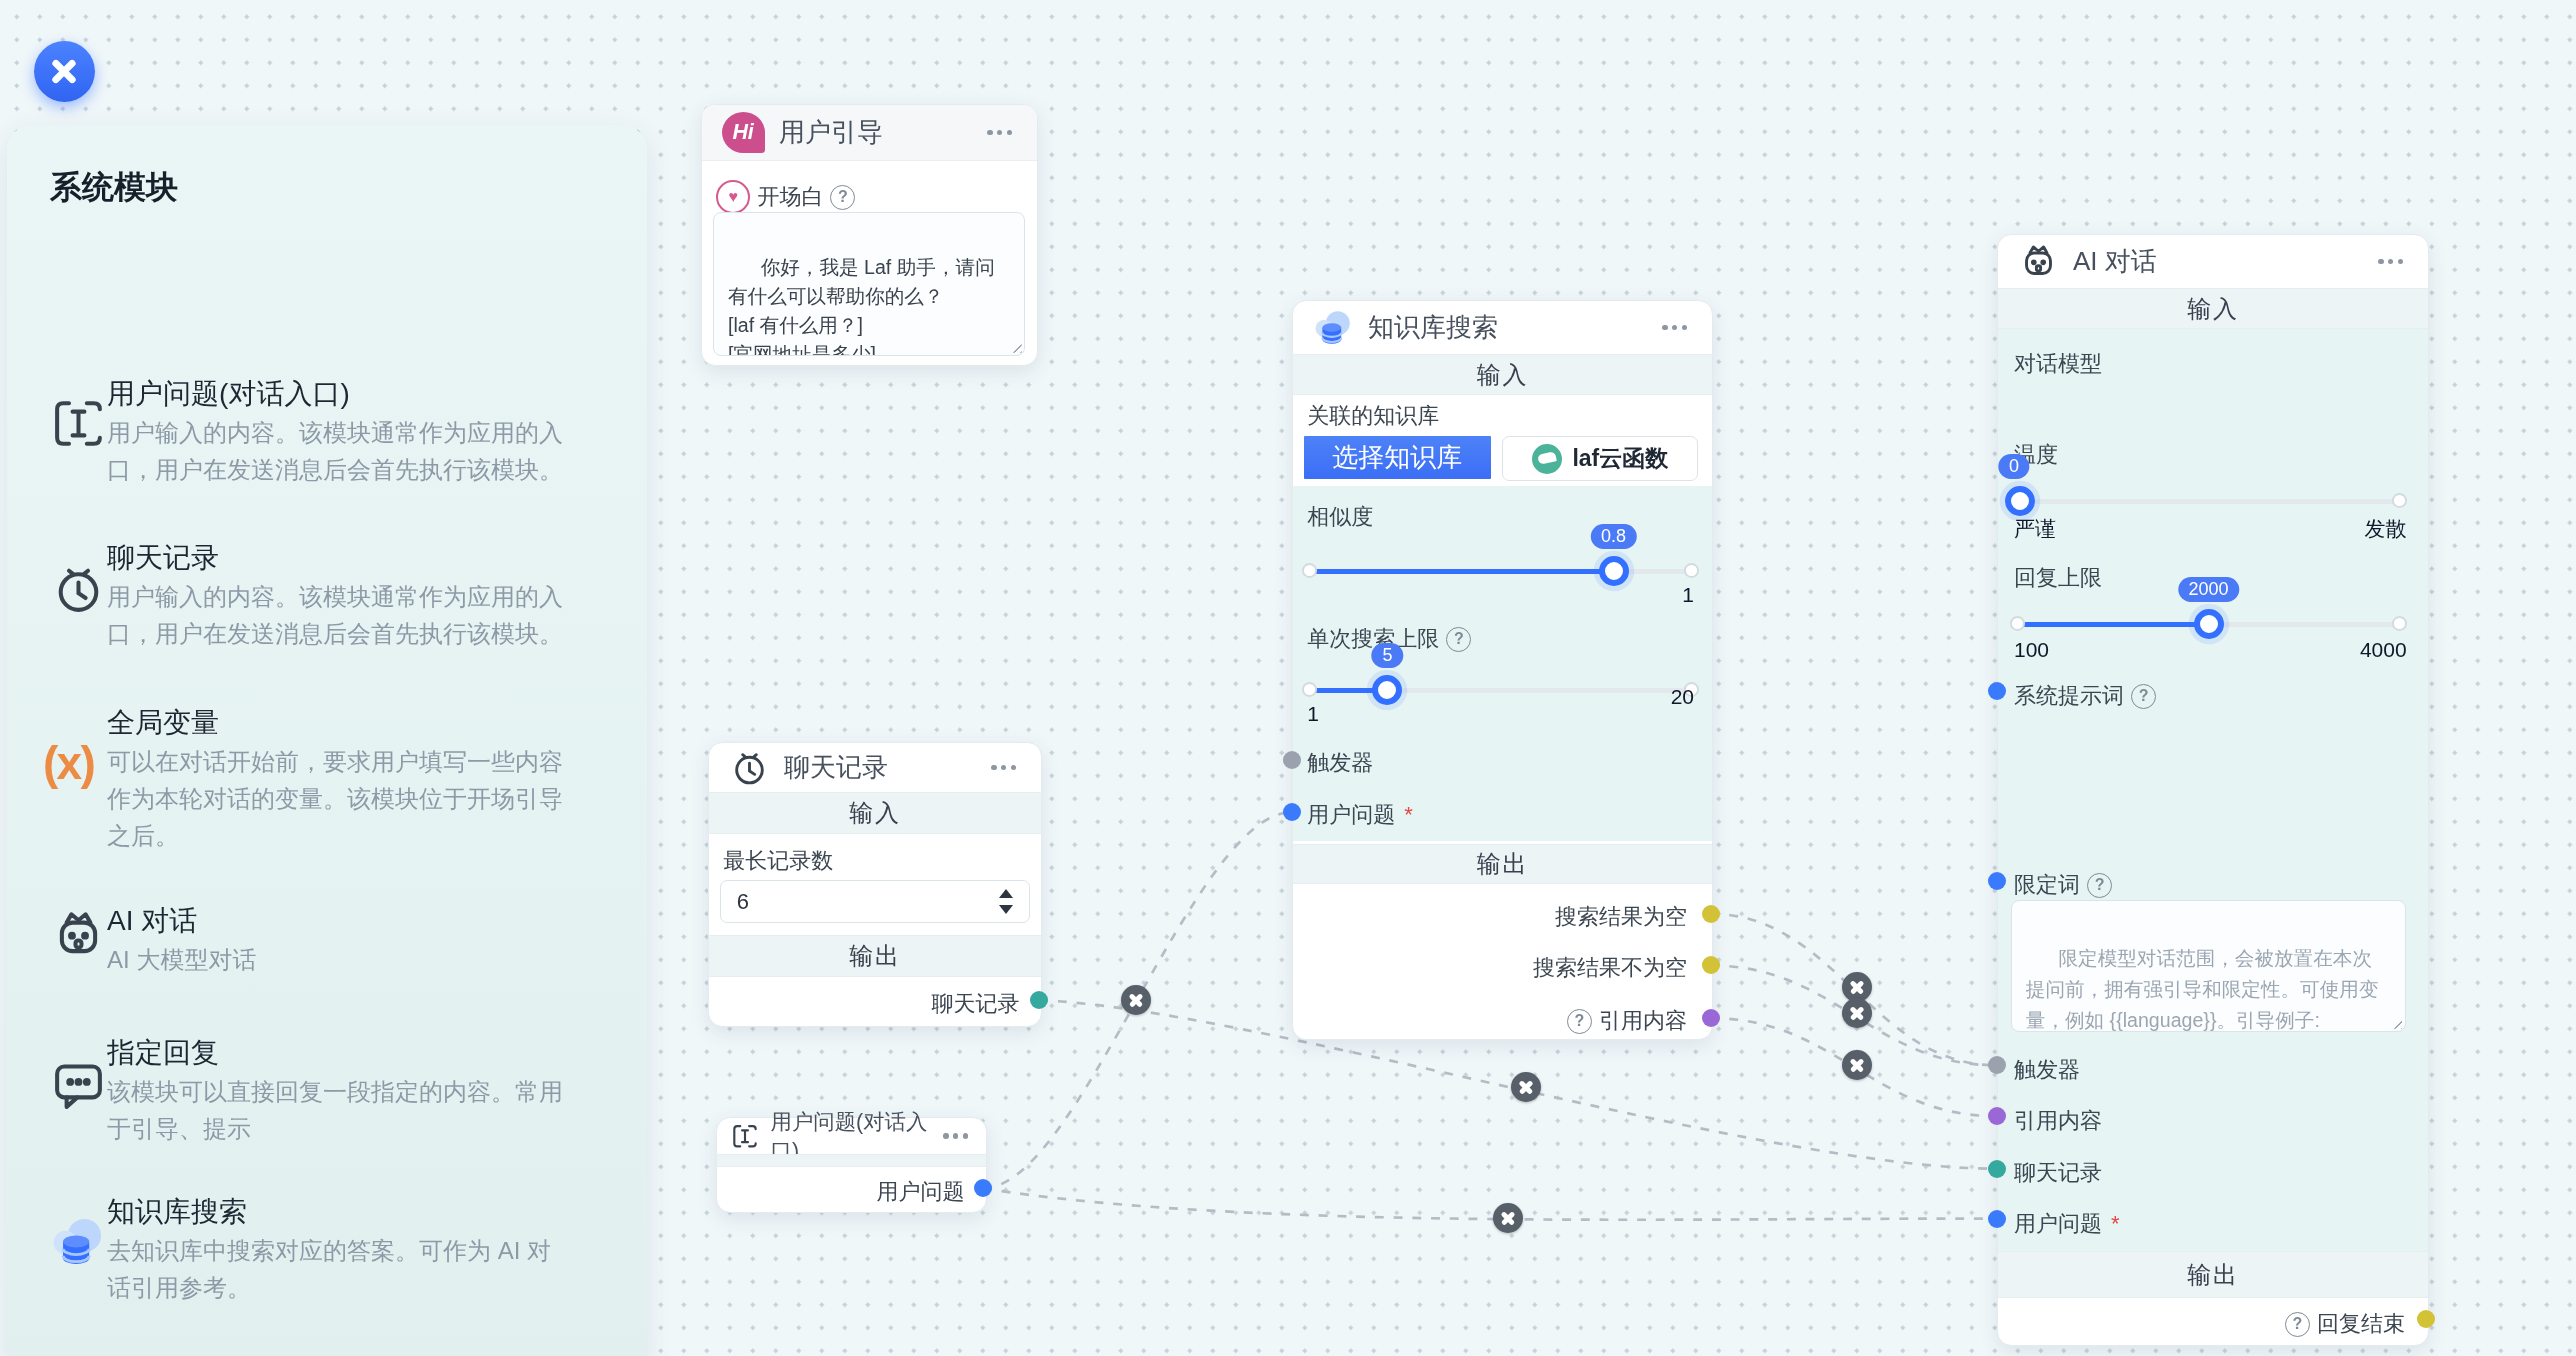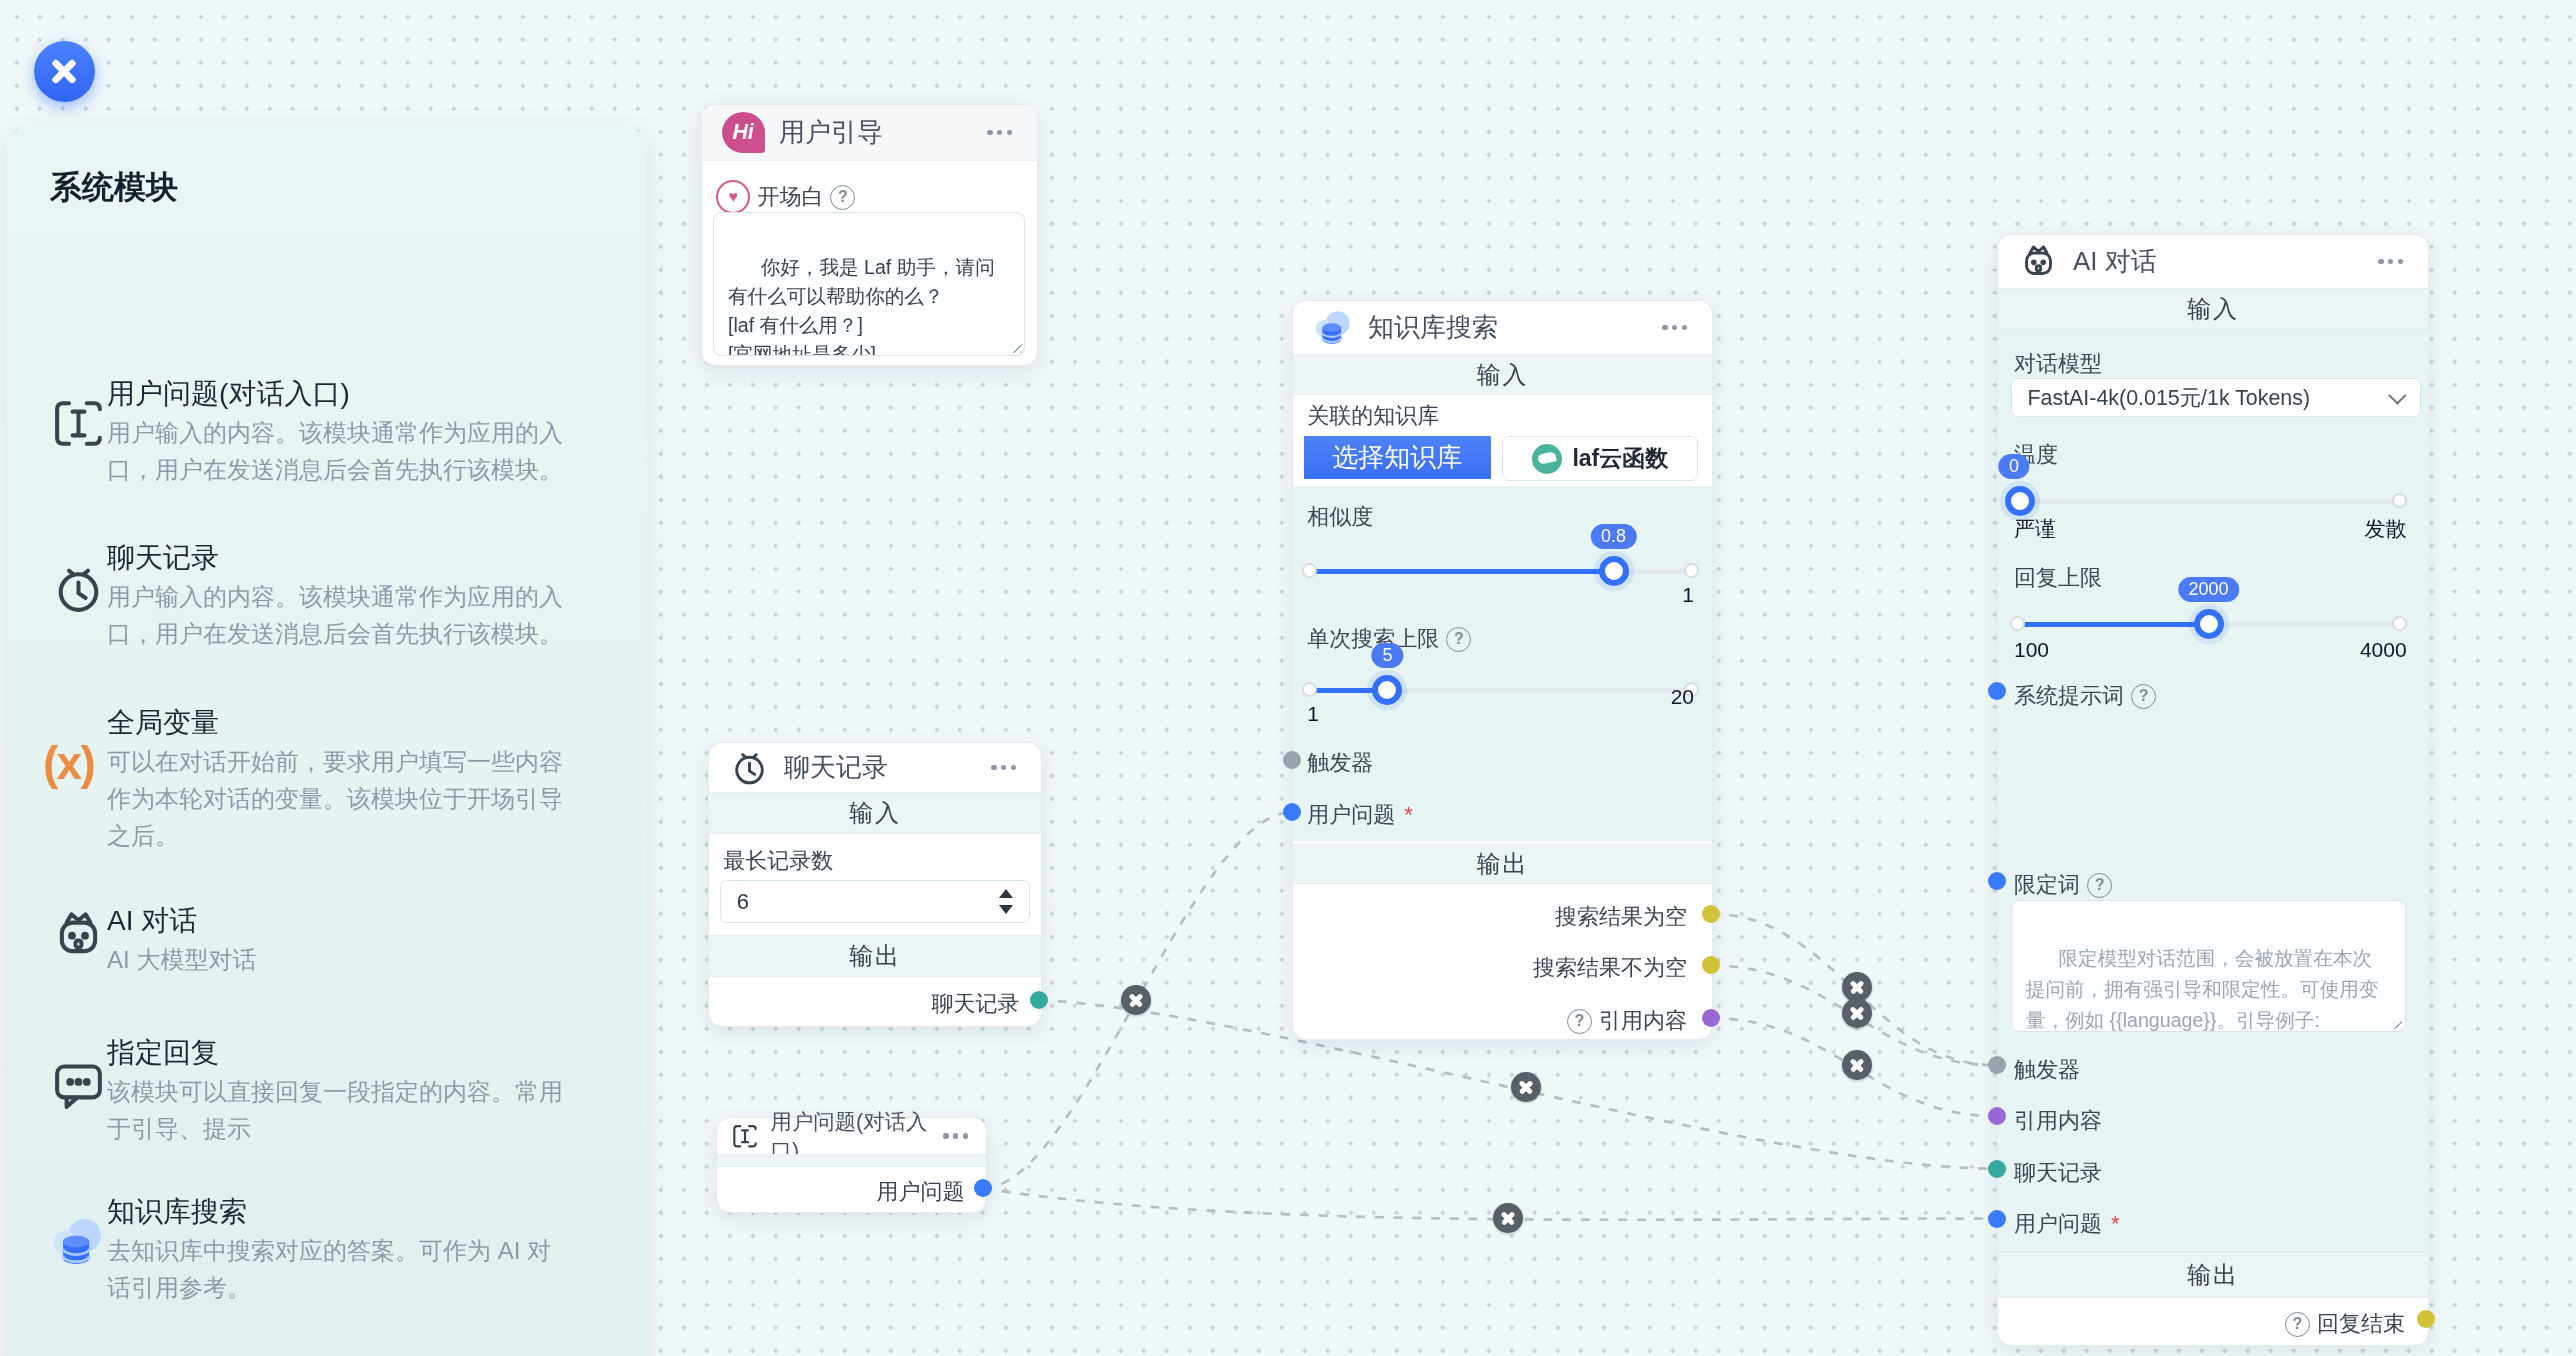--- a/index.html
+++ b/index.html
@@ -349,24 +349,20 @@
       <span class="more">
           <i></i>
           <i></i>
           <i></i>
         </span>
     </div>
     <div class="srow" style="top:53px;height:39px;line-height:39px">输入</div>
     <div class="cyan" style="top:94px;height:922px"></div>
 
     <div class="lbl" style="left:16px;top:114px">对话模型</div>
-    <div class="selectbox" style="left:12.5px;top:143px;width:376px;height:37px">
-      <span class="val">FastAI-4k(0.015元/1k Tokens)</span>
-        <span class="chev"></span>
-    </div>
 
     <div class="lbl" style="left:16px;top:205px">温度</div>
     <div class="slider" style="left:16px;top:262px;width:389px">
       <div class="track"></div>
         <div class="fill" style="width:0%"></div>
       <div class="cap" style="left:-3.6px"></div>
         <div class="cap" style="right:-3.6px"></div>
       <div class="thumb" style="left:0%;margin-left:-9px"></div>
       <div class="badge" style="left:0%">0</div>
     </div>

